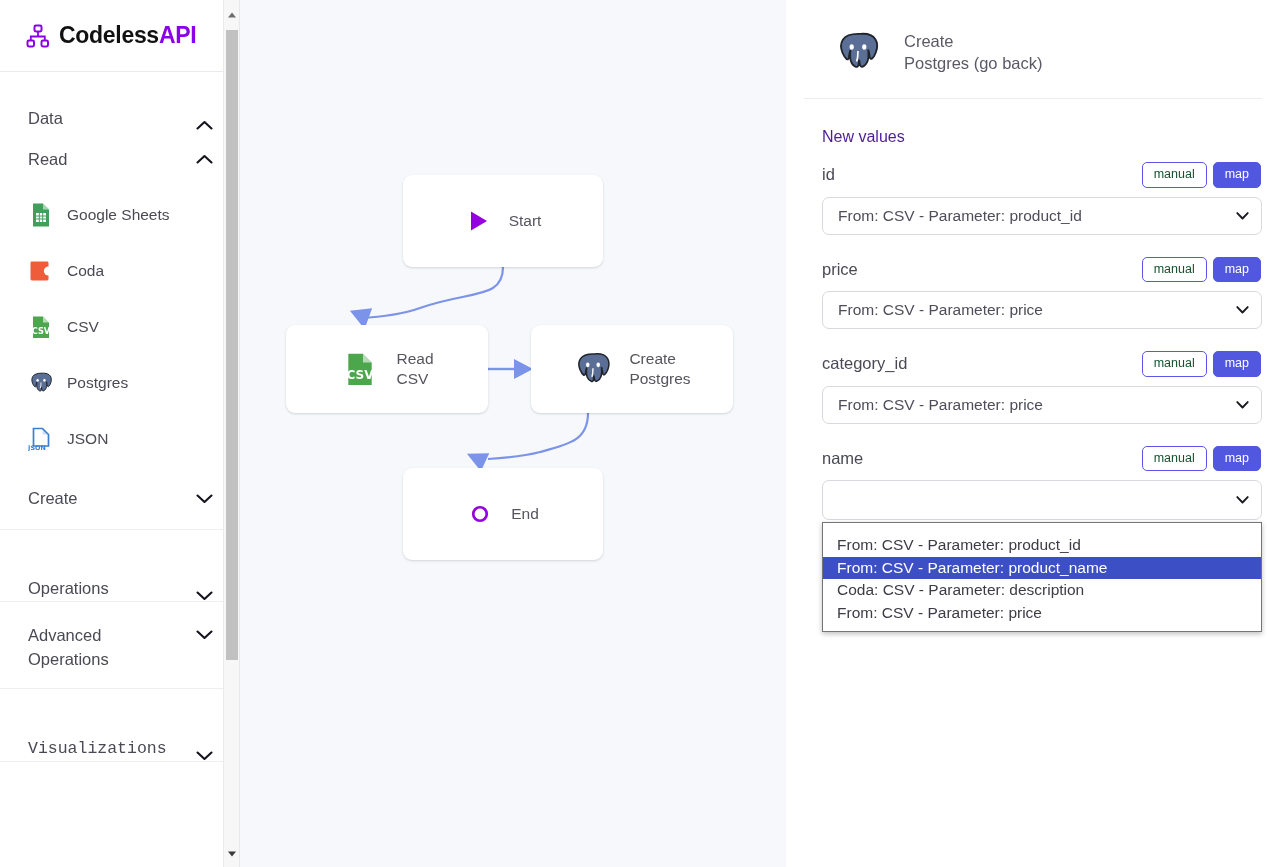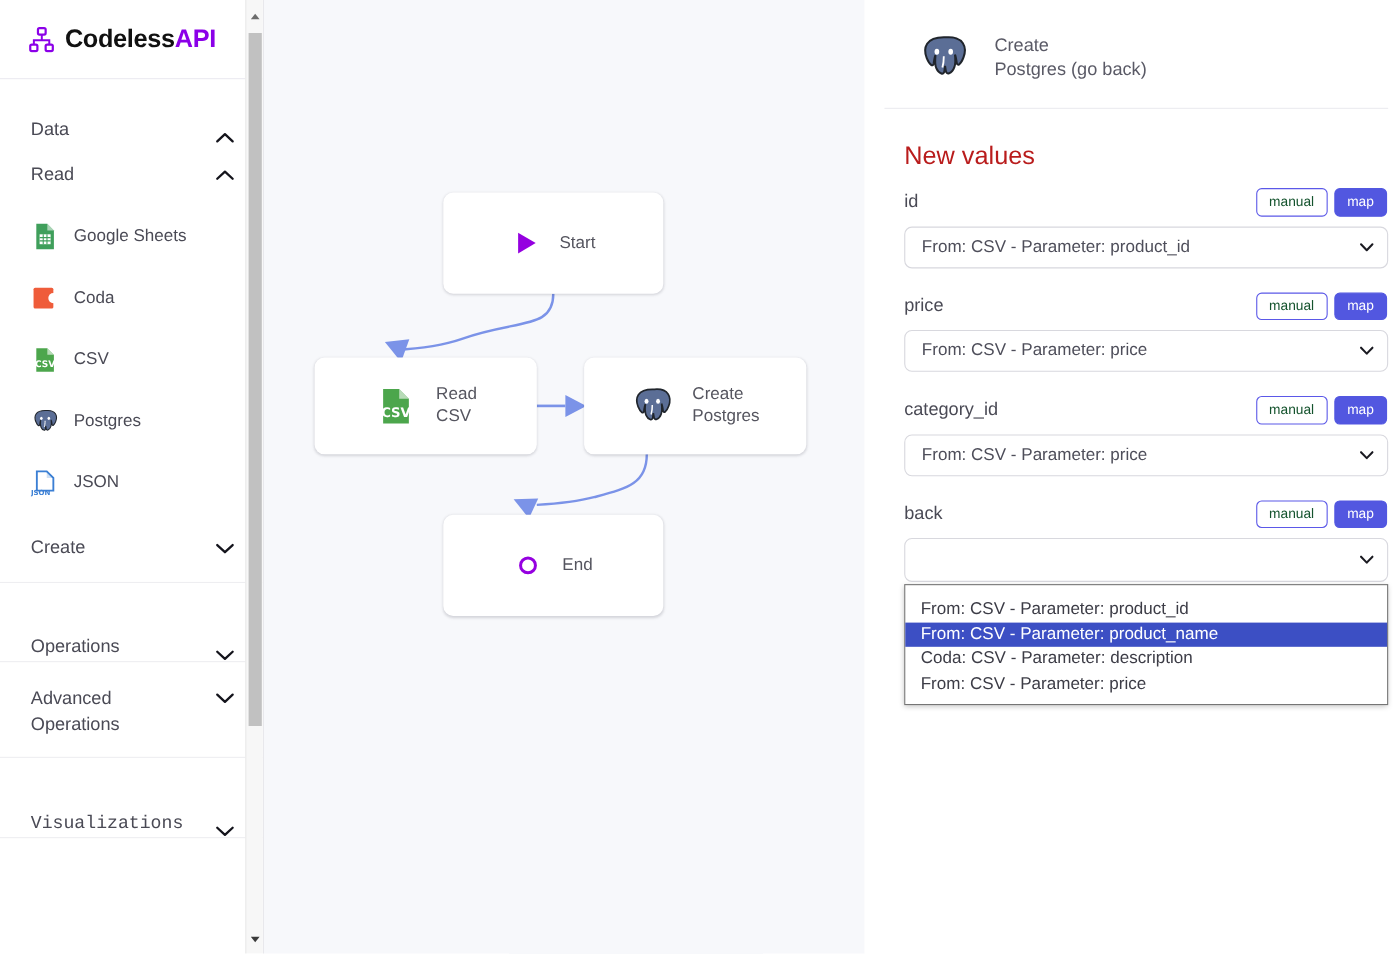--- a/index.html
+++ b/index.html
@@ -152,22 +152,22 @@
   }
   .panel-head .pg-icon { width: 48px; height: 48px; flex: 0 0 48px; }
   .panel-head .ht {
     font-size: 16.5px;
     color: #5a5a66;
     line-height: 22px;
     white-space: pre-line;
   }
   .panel-body { padding: 0 0 0 18px; }
   .section-title {
-    font-size: 23px;
-    color: #b91c1c;
+    font-size: 16px;
+    color: #4c1d95;
     margin: 29px 0 16px 0;
   }
   .field { margin-bottom: 22px; }
   .field-row {
     display: flex;
     align-items: center;
     justify-content: space-between;
     margin-bottom: 9px;
     padding-right: 1px;
   }
@@ -477,21 +477,21 @@
         <div class="select-wrap">
           <div class="select-box">From: CSV - Parameter: price</div>
           <svg class="sel-chev" viewBox="0 0 13 9">
               <path d="M1.3 1.6 L6.5 7 L11.7 1.6" fill="none" stroke="#1b1b22" stroke-width="1.9" stroke-linecap="round" stroke-linejoin="round"></path>
             </svg>
         </div>
       </div>
 
       <div class="field">
         <div class="field-row">
-          <span class="field-name">back</span>
+          <span class="field-name">name</span>
           <span class="btn-group">
             <button class="btn btn-manual">manual</button>
             <button class="btn btn-map">map</button>
           </span>
         </div>
         <div class="select-wrap">
           <div class="select-box tall"></div>
           <svg class="sel-chev" viewBox="0 0 13 9">
               <path d="M1.3 1.6 L6.5 7 L11.7 1.6" fill="none" stroke="#1b1b22" stroke-width="1.9" stroke-linecap="round" stroke-linejoin="round"></path>
             </svg>

